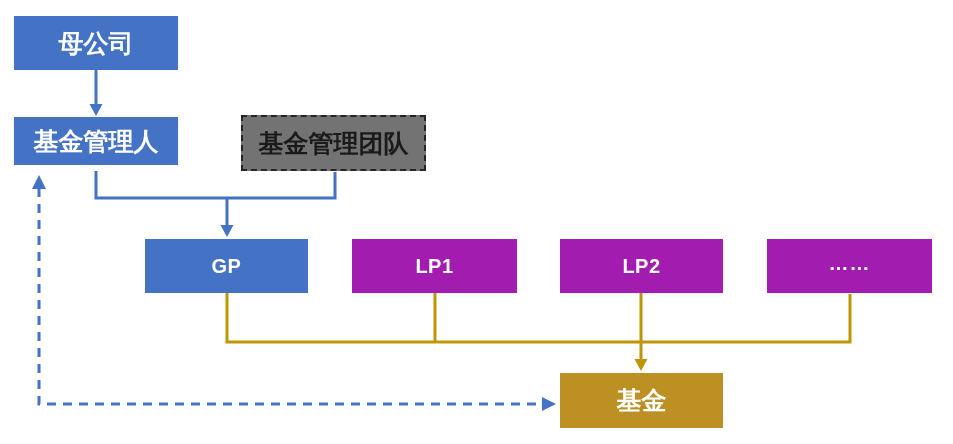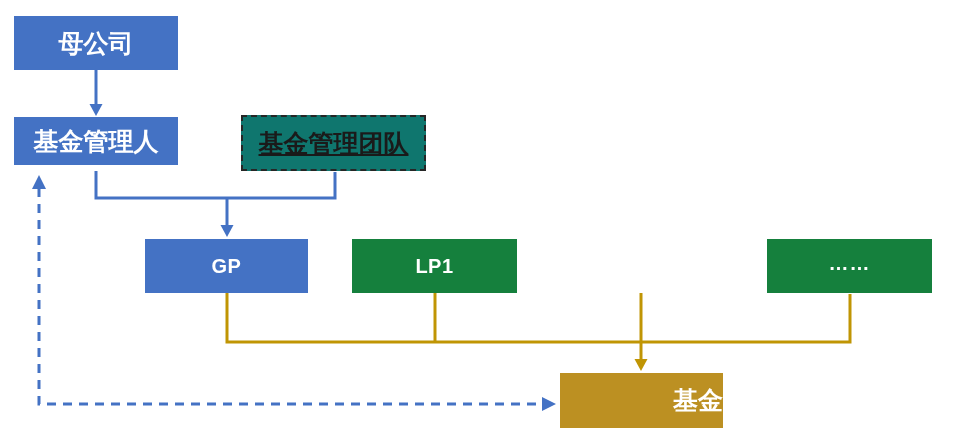--- a/index.html
+++ b/index.html
@@ -14,27 +14,26 @@
   .node{
     position:absolute;
     display:flex;align-items:center;justify-content:center;
     box-sizing:border-box;
     font-weight:bold;
     font-size:25px;
     color:#ffffff;
     text-align:center;
   }
   .node.blue{background:#4472C4;text-align:right;}
-  .node.green{background:#15803d;text-align:center;}
-  .node.gold{background:#BC9022;justify-content:flex-end;}
+  .node.green{background:#a21caf;text-align:center;}
+  .node.gold{background:#BC9022;}
   .node.dashed{
-    background:#0f766e;
+    background:#737373;
     border:2px dashed #262626;
     color:#1a1a1a;
-    text-decoration:underline;
   }
   .latin{font-size:20px;letter-spacing:0.5px;}
   .dots{transform:translateY(-3px);letter-spacing:1px;}
   .edge-label{
     position:absolute;
     left:64px;top:363px;
     font-size:25px;
     color:#1a1a1a;
     font-weight:normal;
     white-space:nowrap;
@@ -85,20 +84,23 @@
   </div>
 
   <div class="node blue latin" style="left:145px;top:239px;width:163px;height:54px">
     <span>GP</span>
   </div>
 
   <div class="node green latin" style="left:352px;top:239px;width:165px;height:54px">
     <span>LP1</span>
   </div>
 
+  <div class="node green latin" style="left:560px;top:239px;width:163px;height:54px">
+    <span>LP2</span>
+  </div>
 
   <div class="node green latin" style="left:767px;top:239px;width:165px;height:54px">
     <span class="dots">……</span>
   </div>
 
   <div class="node gold" style="left:560px;top:373px;width:163px;height:55px">
     <span>基金</span>
   </div>
 
 

